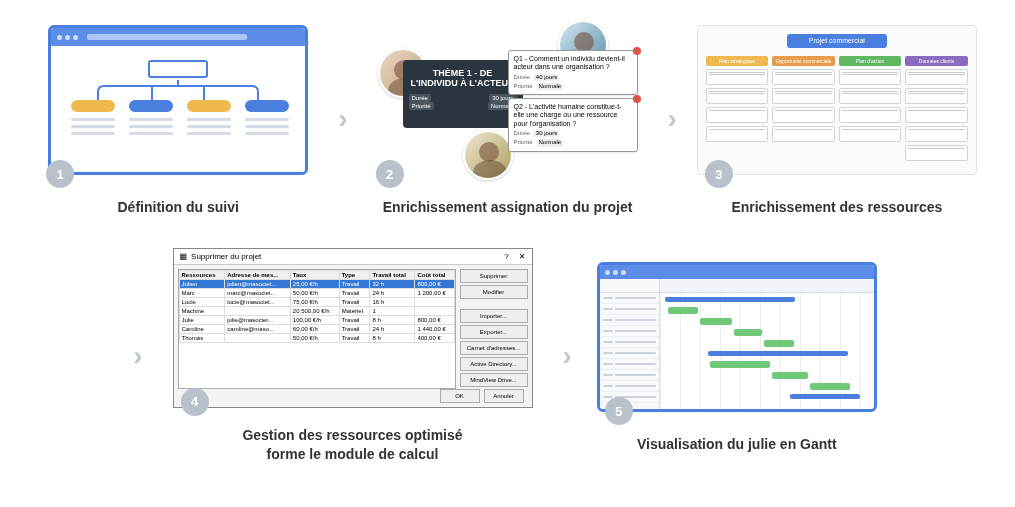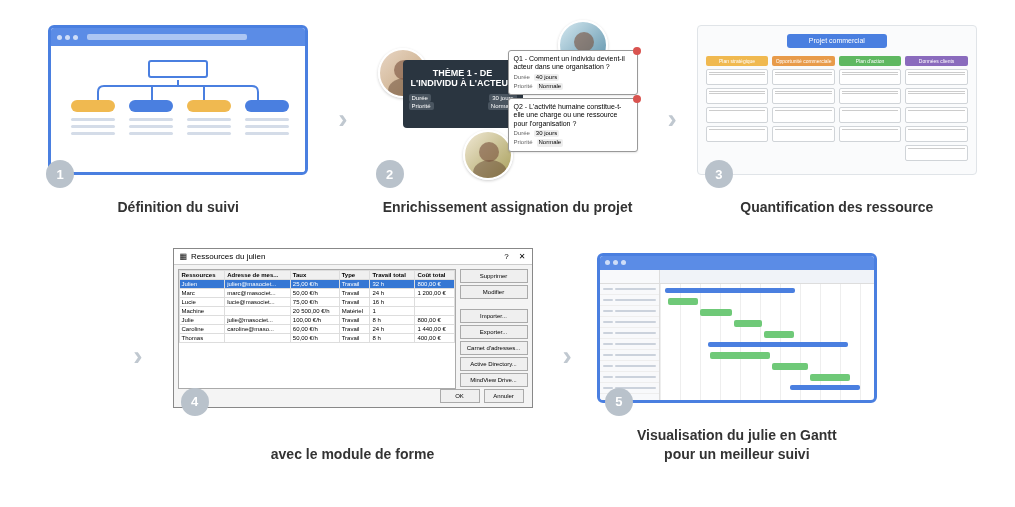--- a/index.html
+++ b/index.html
@@ -271,36 +271,36 @@
                 </div>
                 <div class="wbs-task">
                   <div class="bar"></div>
                 </div>
               </div>
           </div>
         </div>
         <div class="badge">3</div>
       </div>
       <div class="caption">
-        <span>Quantification des ressource</span><br>
+        <span>Enrichissement des ressources</span><br>
       </div>
     </div>
 
   </div>
 
   <div class="row">
 
     <div class="chevron">›</div>
 
     <div class="step step-wide">
       <div class="illus illus-wide">
         <div class="dlg">
           <div class="dlg-title">
             <span>▦</span>
-            <span>Ressources du julien</span>
+            <span>Supprimer du projet</span>
             <span class="close">?</span>
             <span style="margin-left:6px">✕</span>
           </div>
           <div class="dlg-body">
             <div class="dlg-table">
               <table>
                 <thead>
                     <tr id="thead-row">
                       <th>Ressources</th>
                       <th>Adresse de mes...</th>
@@ -382,22 +382,22 @@
               </div>
           </div>
           <div class="dlg-footer">
             <div class="dlg-btn">OK</div>
             <div class="dlg-btn">Annuler</div>
           </div>
         </div>
         <div class="badge">4</div>
       </div>
       <div class="caption">
-        <br>
-        <span>avec le module de forme</span>
+        <span>Gestion des ressources optimisé</span><br>
+        <span>forme le module de calcul</span>
       </div>
     </div>
 
     <div class="chevron">›</div>
 
     <div class="step">
       <div class="illus">
         <div class="gantt">
           <div class="gantt-bar">
               <span class="dot"></span>
@@ -460,18 +460,17 @@
               <div class="gbar green" style="top:93px;left:112px;width:36px"></div>
               <div class="gbar green" style="top:104px;left:150px;width:40px"></div>
               <div class="gbar blue" style="top:115px;left:130px;width:70px;height:5px"></div>
             </div>
           </div>
         </div>
         <div class="badge">5</div>
       </div>
       <div class="caption">
         <span>Visualisation du julie en Gantt</span><br>
-        <span>pour un meilleur suivi</span>
       </div>
     </div>
 
   </div>
 </div>
 
 </body></html>

